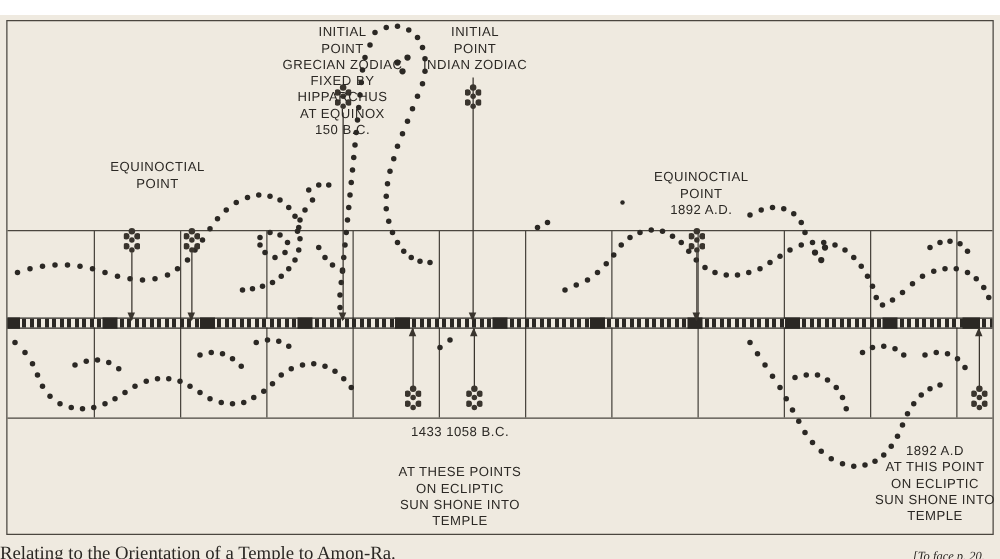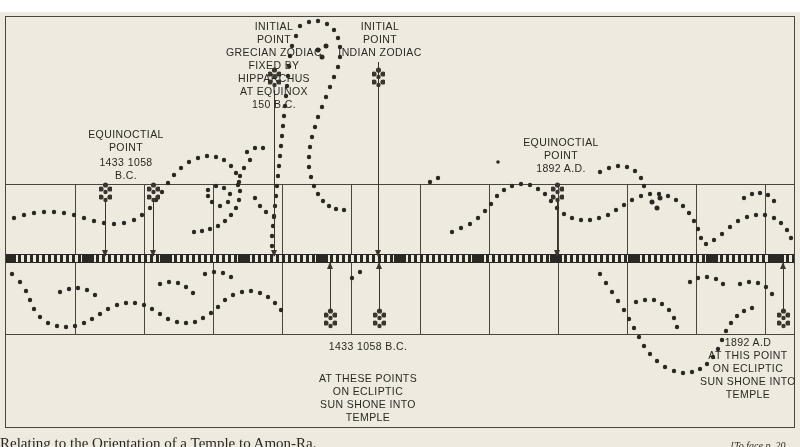--- a/index.html
+++ b/index.html
@@ -586,35 +586,33 @@
 AT EQUINOX
 150 B.C.</div>
 
   <div class="label" style="left:322px;top:8px;width:116px">INITIAL
 POINT
 INDIAN ZODIAC</div>
 
   <div class="label" style="left:68px;top:116px;width:116px">EQUINOCTIAL
 POINT</div>
 
-  <div class="label" style="left:68px;top:144px;width:116px">1433    1058
-B.C.</div>
 
   <div class="label" style="left:498px;top:124px;width:126px">EQUINOCTIAL
 POINT
 1892 A.D.</div>
 
   <div class="label" style="left:290px;top:328px;width:156px">1433      1058 B.C.</div>
 
   <div class="label" style="left:286px;top:360px;width:164px">AT THESE POINTS
 ON ECLIPTIC
 SUN SHONE INTO
 TEMPLE</div>
 
-  <div class="label" style="left:700px;top:324px;width:96px">1892 A.D
+  <div class="label" style="left:700px;top:343px;width:96px">1892 A.D
 AT THIS POINT
 ON ECLIPTIC
 SUN SHONE INTO
 TEMPLE</div>
 
   <div class="caption">Relating to the Orientation of a Temple to Amon-Ra.</div>
   <div class="facing-note">[To face p. 20.</div>
 
 </div>
 

